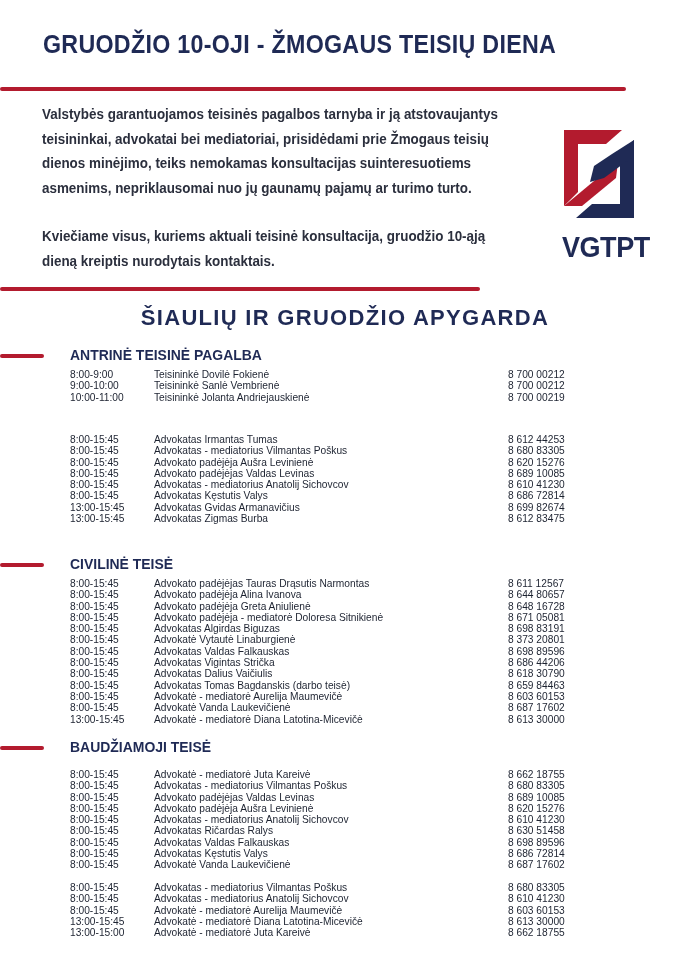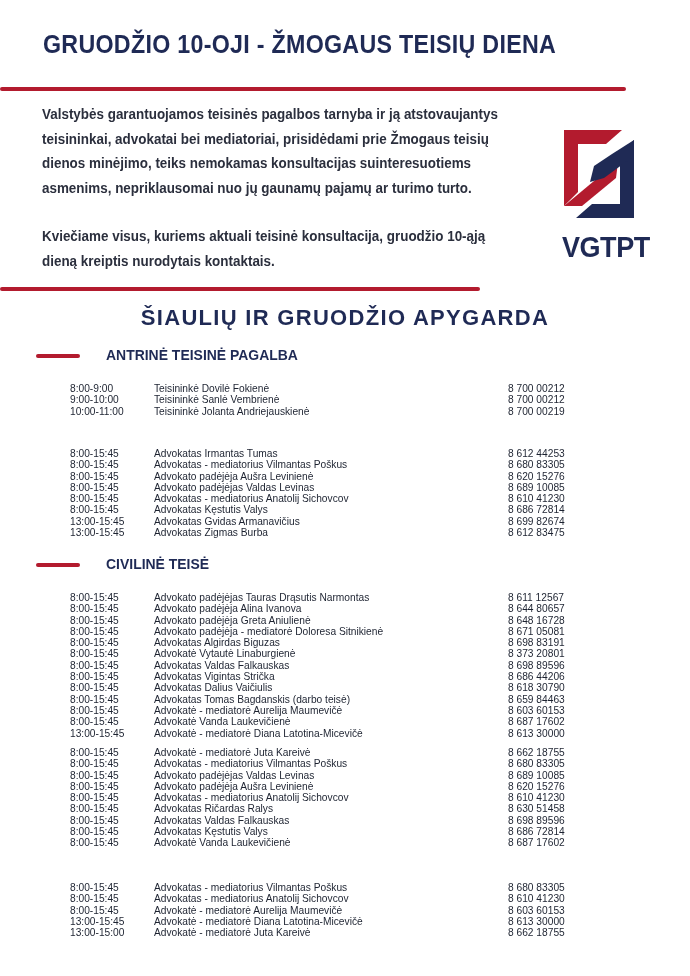--- a/index.html
+++ b/index.html
@@ -8,24 +8,24 @@
   .rule-top { position:absolute; left:0; top:87px; width:626px; height:4px; background:#b31b2e; border-radius:2px; }
   .intro { position:absolute; left:42px; top:102px; width:510px; font-size:14.6px; line-height:24.5px; font-weight:bold; color:#2b2f3d; }
   .intro p { margin:0; transform:scaleX(0.92); transform-origin:left top; white-space:nowrap; }
   .intro p.second { margin-top:24px; }
   .rule-mid { position:absolute; left:0; top:287px; width:480px; height:4px; background:#b31b2e; border-radius:2px; }
   .logo { position:absolute; left:560px; top:126px; width:96px; }
   .logo svg { display:block; }
   .logo-text { font-size:30px; font-weight:bold; color:#1f2a55; letter-spacing:-0.5px; margin-top:8px; margin-left:2px; transform:scaleX(0.9); transform-origin:left top; }
   .region { position:absolute; left:0; width:690px; top:305px; text-align:center; font-size:22px; font-weight:bold; letter-spacing:1.3px; color:#1f2a55; }
   .section { position:absolute; left:0; width:690px; }
-  .sec-head { position:relative; height:22px;margin-left:36px; }
+  .sec-head { position:relative; height:22px; }
   .sec-bar { position:absolute; left:0; top:8px; width:44px; height:4px; background:#b31b2e; border-radius:2px; }
   .sec-title { position:absolute; left:70px; top:0; font-size:15.5px; font-weight:bold; color:#1f2a55; transform:scaleX(0.9); transform-origin:left top; white-space:nowrap; }
-  .rows { margin-top:14px; }
+  .rows { margin-top:0; }
   .row { position:relative; height:11.3px; font-size:11.6px; line-height:11.3px; color:#1c2230; }
   .row span { position:absolute; top:0; white-space:nowrap; transform:scaleX(0.88); transform-origin:left top; }
   .c-time { left:70px; }
   .c-name { left:154px; }
   .c-phone { left:508px; }
 </style>
 </head>
 <body>
 
 <div class="title">GRUODŽIO 10-OJI - ŽMOGAUS TEISIŲ DIENA</div>
@@ -191,20 +191,24 @@
           <span class="c-phone">8 687 17602</span>
         </div>
         <div class="row">
           <span class="c-time">13:00-15:45</span>
           <span class="c-name">Advokatė - mediatorė Diana Latotina-Micevičė</span>
           <span class="c-phone">8 613 30000</span>
         </div>
       </div>
     </div>
     <div class="section" style="top: 738px;">
+      <div class="sec-head">
+        <div class="sec-bar"></div>
+        <div class="sec-title">BAUDŽIAMOJI TEISĖ</div>
+      </div>
       <div class="rows" style="margin-top: 8px;">
         <div class="row">
           <span class="c-time">8:00-15:45</span>
           <span class="c-name">Advokatė - mediatorė Juta Kareivė</span>
           <span class="c-phone">8 662 18755</span>
         </div>
         <div class="row">
           <span class="c-time">8:00-15:45</span>
           <span class="c-name">Advokatas - mediatorius Vilmantas Poškus</span>
           <span class="c-phone">8 680 83305</span>

